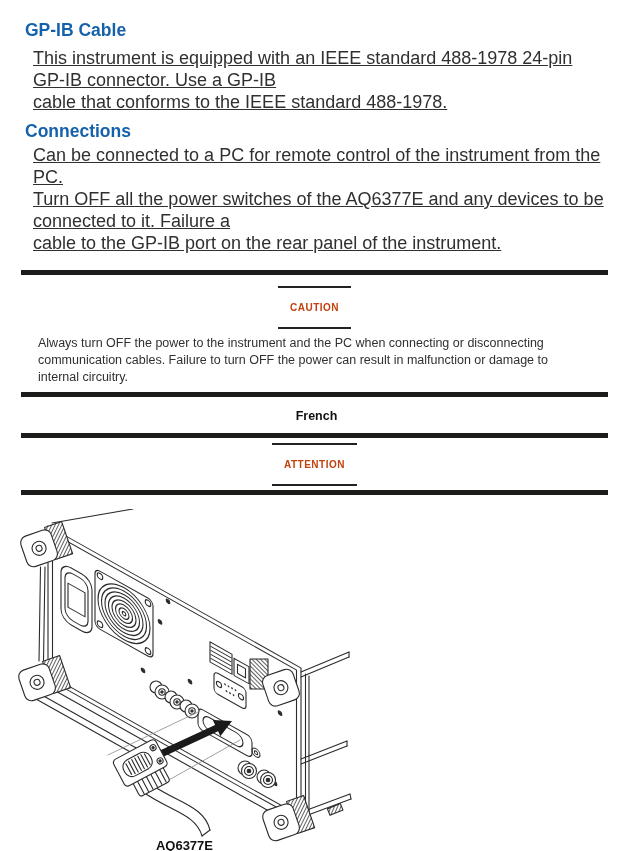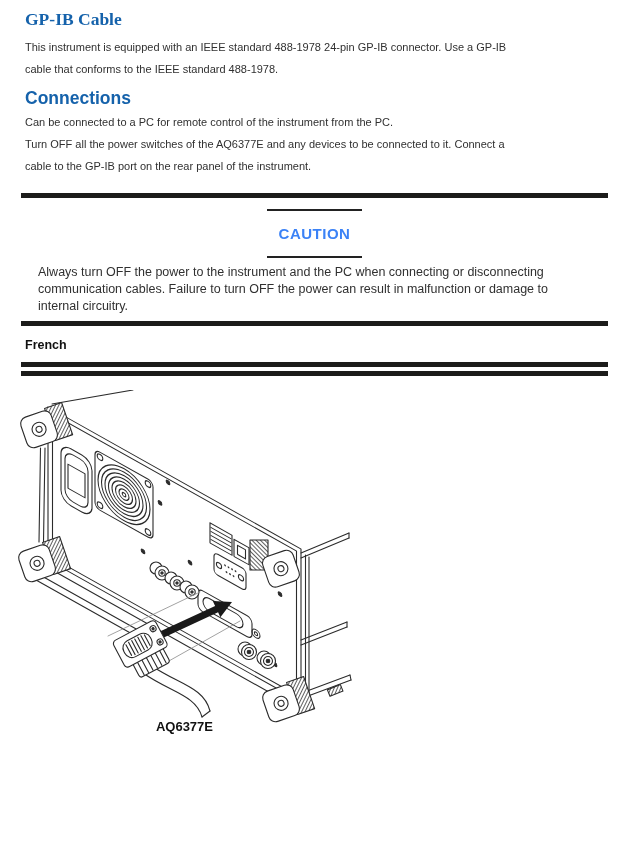--- a/index.html
+++ b/index.html
@@ -1,66 +1,69 @@
 <!DOCTYPE html>
 <html><head>
 <meta charset="utf-8">
 <style>
   html,body{margin:0;padding:0;background:#ffffff;}
   body{width:628px;height:851px;font-family:"Liberation Sans",sans-serif;color:#303030;}
   .page{position:relative;width:628px;height:851px;overflow:hidden;background:#fff;}
   .content{padding:0 20px 0 21px;}
   .heading{color:#1562ab;font-weight:bold;font-size:17.5px;line-height:20px;margin:0 0 0 4px;}
-  .h-gpib{padding-top:9px;font-family:Liberation Serif, serif;}
+  .h-gpib{padding-top:20px;}
   .h-conn{margin-top:8px;}
-  .body-text{font-size:11px;line-height:22px;margin:7px 0 0 4px;white-space:pre-line;max-width:588px;}
+  .body-text{font-size:18px;line-height:22px;margin:7px 0 0 12px;white-space:pre-line;max-width:588px;text-decoration:underline;}
   .conn-body{margin-top:3px;}
   .rule{height:5px;background:#1c1c1a;border:0;margin:0;}
   .rule-1{margin-top:16px;}
   .rule-2{margin-top:6px;}
   .rule-3{margin-top:10px;}
   .rule-4{margin-top:4px;}
   .callout-label-wrap{text-align:center;margin-top:11px;}
-  .callout-label{display:inline-block;font-weight:bold;font-size:15px;letter-spacing:0.5px;color:#3b82f6;border-top:2px solid #222;border-bottom:2px solid #222;padding:14px 12px;}
+  .callout-label{display:inline-block;font-weight:bold;font-size:10px;letter-spacing:0.5px;color:#c2410c;border-top:2px solid #222;border-bottom:2px solid #222;padding:14px 12px;}
   .callout-body{font-size:12.5px;line-height:17px;margin:6px 30px 6px 17px;white-space:pre-line;}
-  .french-label{font-size:12.5px;font-weight:bold;color:#111;margin:12px 0 10px 4px;}
+  .french-label{font-size:12.5px;font-weight:bold;color:#111;margin:12px 0 10px 4px;text-align:center;}
   .att-wrap{margin-top:5px;}
   .figure{position:relative;width:628px;height:361px;margin-top:14px;}
   .figure svg{position:absolute;left:0;top:0;}
   .figure-caption{position:absolute;left:118px;top:329px;width:95px;text-align:right;font-size:13px;font-weight:bold;color:#111;}
 </style>
 </head>
 <body>
 
 <div class="page">
   <div class="content">
     <div class="heading h-gpib">GP-IB Cable</div>
     <div class="body-text">This instrument is equipped with an IEEE standard 488-1978 24-pin GP-IB connector. Use a GP-IB
 cable that conforms to the IEEE standard 488-1978.</div>
 
     <div class="heading h-conn">Connections</div>
     <div class="body-text conn-body">Can be connected to a PC for remote control of the instrument from the PC.
-Turn OFF all the power switches of the AQ6377E and any devices to be connected to it. Connect a
+Turn OFF all the power switches of the AQ6377E and any devices to be connected to it. Failure a
 cable to the GP-IB port on the rear panel of the instrument.</div>
 
     <div class="rule rule-1"></div>
 
     <div class="callout-label-wrap">
       <span class="callout-label">CAUTION</span>
     </div>
     <div class="callout-body">Always turn OFF the power to the instrument and the PC when connecting or disconnecting
 communication cables. Failure to turn OFF the power can result in malfunction or damage to
 internal circuitry.</div>
 
     <div class="rule rule-2"></div>
 
     <div class="french-label">French</div>
 
     <div class="rule rule-3"></div>
 
+    <div class="callout-label-wrap att-wrap">
+      <span class="callout-label">ATTENTION</span>
+    </div>
 
     <div class="rule rule-4"></div>
   </div>
 
   <div class="figure">
     <svg width="628" height="361" viewBox="0 0 628 361" xmlns="http://www.w3.org/2000/svg">
       <defs>
         <pattern id="hatch" width="3" height="3" patternUnits="userSpaceOnUse" patternTransform="rotate(45)">
           <rect width="3" height="3" fill="#ffffff"></rect>
           <line x1="0" y1="0" x2="0" y2="3" stroke="#2b2b2b" stroke-width="1.5"></line>

